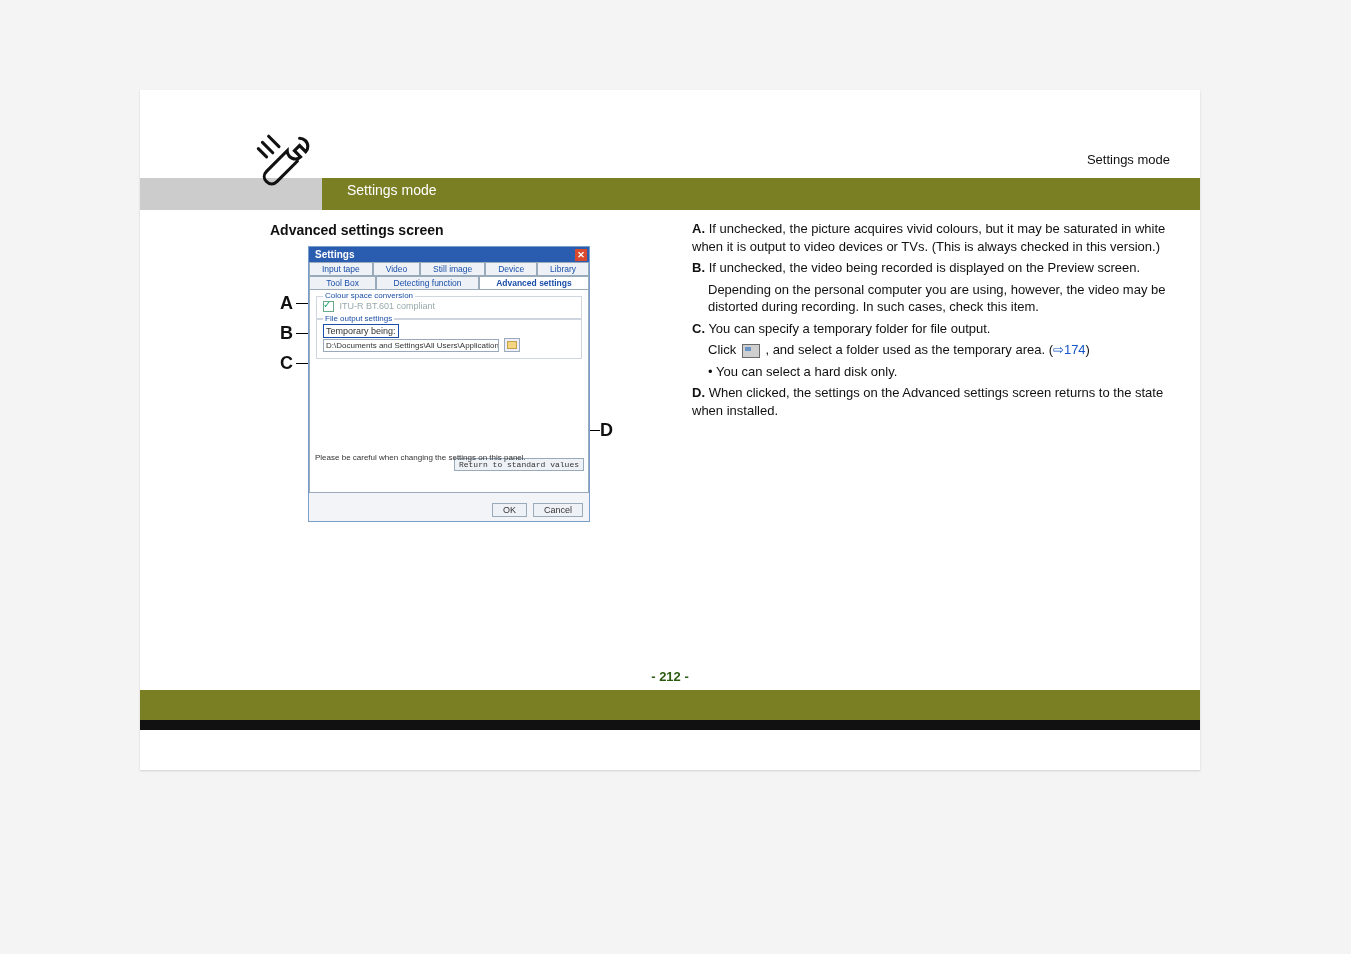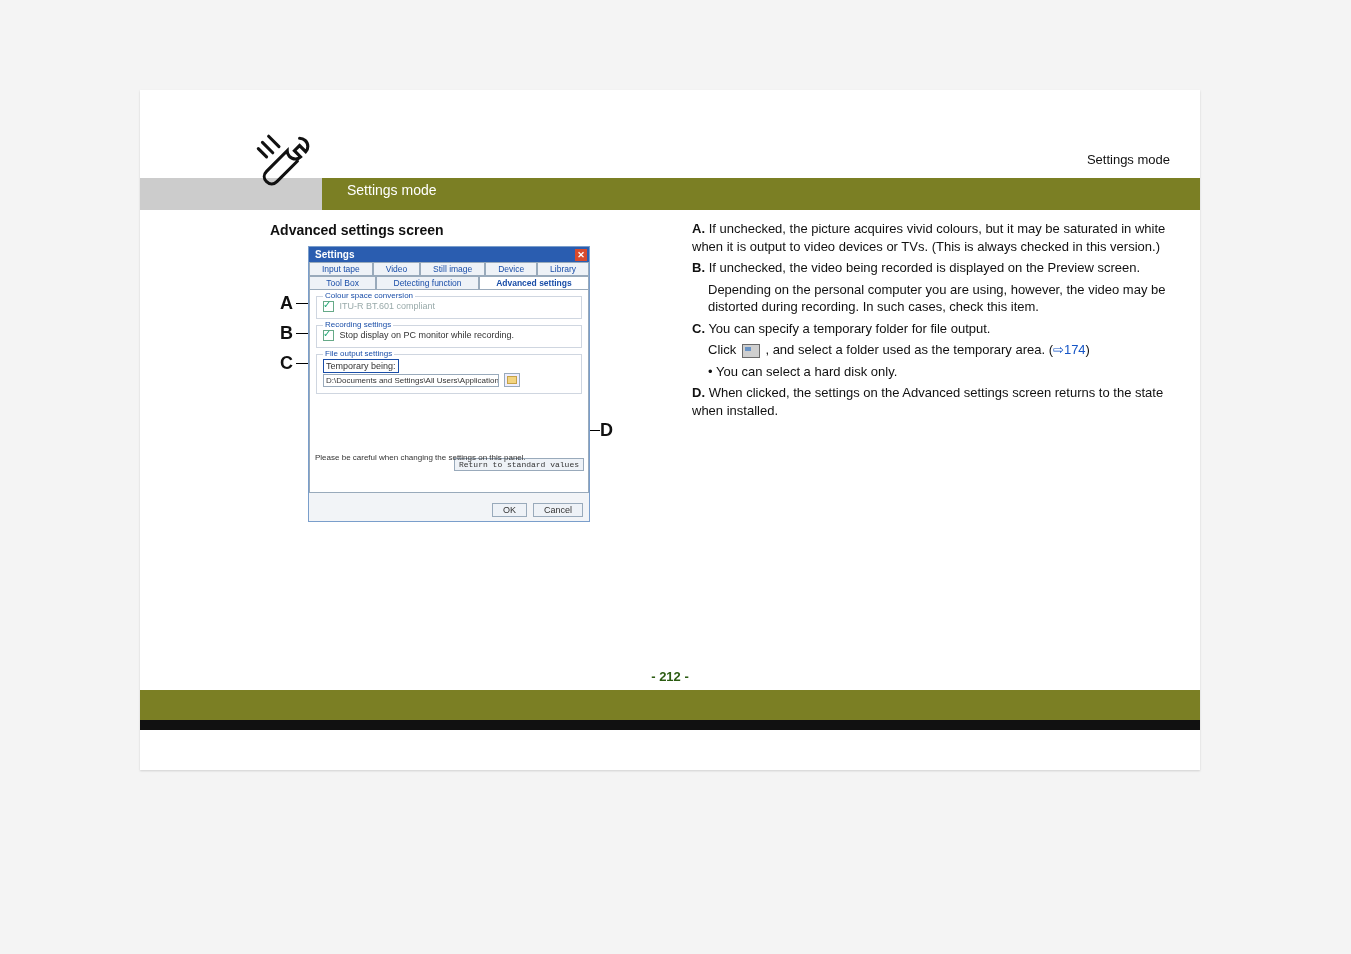--- a/index.html
+++ b/index.html
@@ -104,21 +104,20 @@
   .s-body {
     background:#fff;
     border:1px solid #9ab;
     border-top:none;
     padding:6px;
     height:190px;
     position:relative;
   }
   .fs {
     border:1px solid #cfd6e0;
-    margin-bottom:6px;
     padding:4px 6px 6px 6px;
     position:relative;
   }
   .fs-l {
     position:absolute;
     top:-6px; left:6px;
     background:#fff;
     padding:0 2px;
     color:#1a4ea8;
     font-size:8px;
@@ -296,25 +295,20 @@
       <div class="tab">Detecting function</div>
       <div class="tab sel">Advanced settings</div>
     </div>
     <div class="s-body">
       <div class="fs">
         <span class="fs-l">Colour space conversion</span>
         <span class="chk on"></span>
         <span style="color:#9aa;">ITU-R BT.601 compliant</span>
       </div>
       <div class="fs">
-        <span class="fs-l">Recording settings</span>
-        <span class="chk on"></span>
-        <span>Stop display on PC monitor while recording.</span>
-      </div>
-      <div class="fs">
         <span class="fs-l">File output settings</span>
         <span style="border:1px solid #1a4ea8;padding:1px 2px;display:inline-block;">Temporary being:</span>
         <span class="inp">D:\Documents and Settings\All Users\Application Data\Pan</span>
         <span class="fbtn"></span>
       </div>
       <div class="rsv">Return to standard values</div>
     </div>
     <div class="msg">Please be careful when changing the settings on this panel.</div>
     <div class="foot-btns">
       <div class="w-btn">OK</div>

